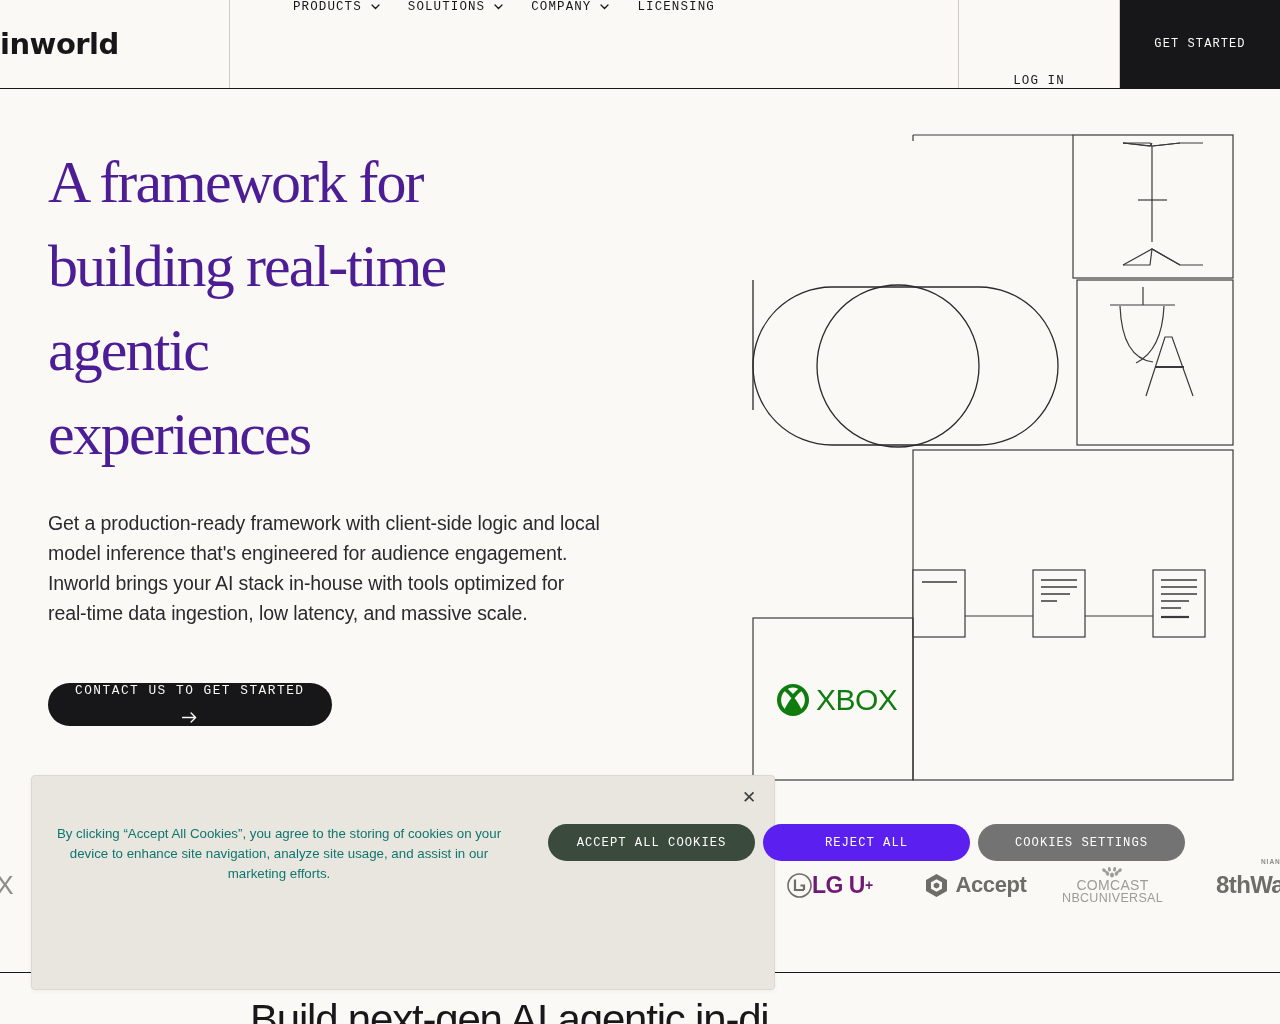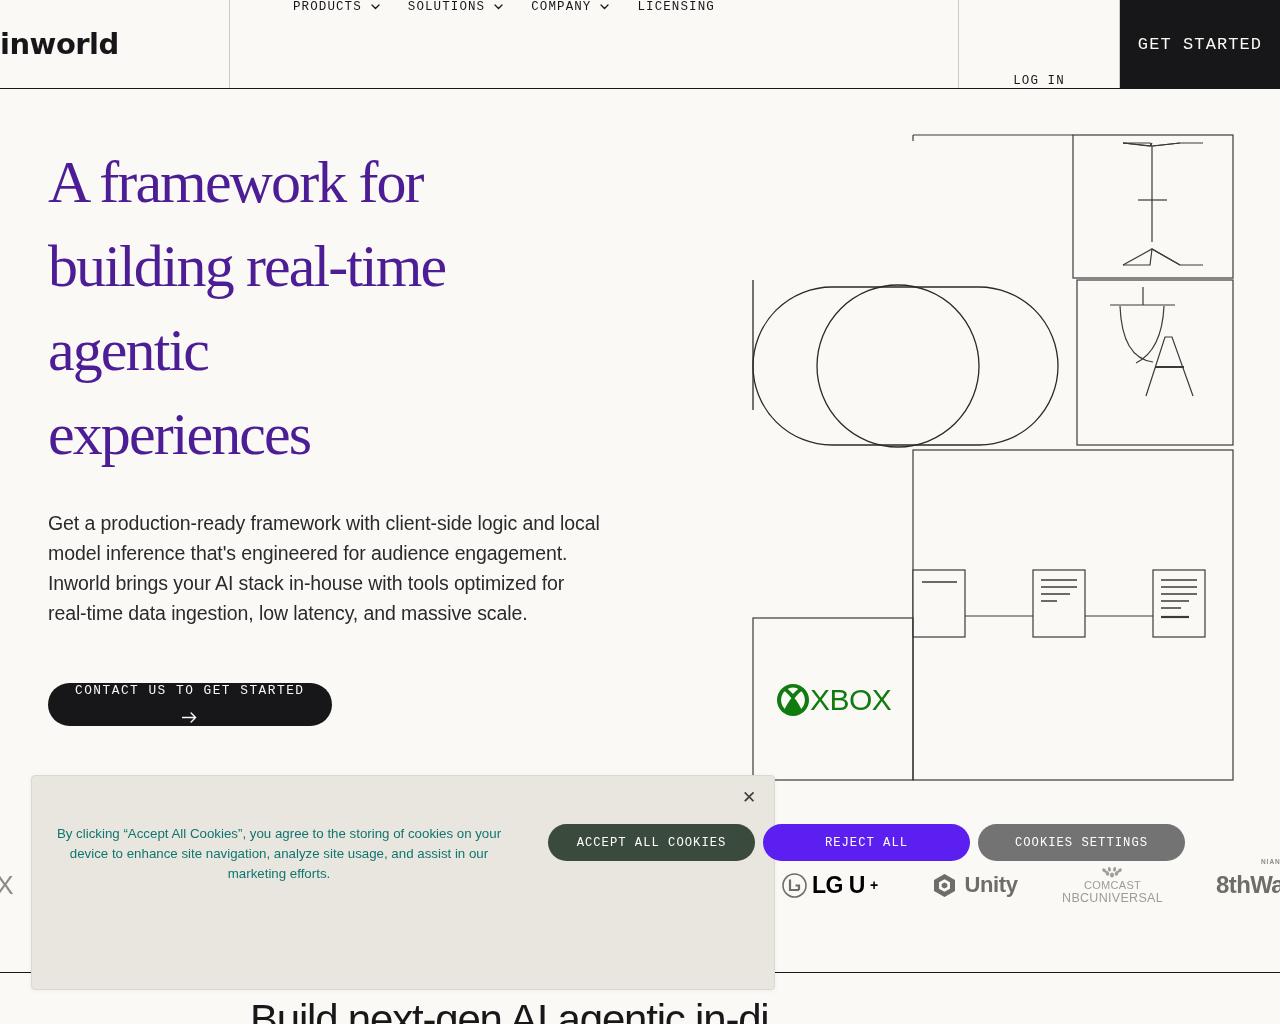--- a/index.html
+++ b/index.html
@@ -55,21 +55,21 @@
     border-right: 1px solid #cdcbc4;
     font-family: "Liberation Mono", monospace;
     font-size: 12.5px; letter-spacing: 1.1px;
     color: #17171a; cursor: pointer;
   }
   .getstarted-cell {
     width: 160px; flex: 0 0 160px;
     display: flex; align-items: center; justify-content: center;
     background: #17171a; color: #faf9f5;
     font-family: "Liberation Mono", monospace;
-    font-size: 17px; letter-spacing: 1.1px;
+    font-size: 12px; letter-spacing: 1.1px;
     cursor: pointer;
   }
 
   
   .hero-left { position: absolute; left: 48px; top: 140px; width: 600px; }
   .hero-h1 {
     font-size: 60px; line-height: 84px;
     font-weight: 400; letter-spacing: -1.9px;
     color: #4c1d95;
     font-family: Liberation Serif, serif;
@@ -92,45 +92,45 @@
   .cta .arr { font-size: 14px; line-height: 1; }
 
   
   .hero-art {
     position: absolute; left: 740px; top: 110px;
     width: 540px; height: 690px;
   }
   .hero-art svg { display: block; }
   .xbox-wrap {
     position: absolute; left: 36px; top: 573px;
-    display: flex; align-items: center; 
+    display: flex; align-items: center; gap: 6px;
   }
   .xbox-text {
     font-family: "Liberation Sans", sans-serif;
     font-size: 30px; font-weight: 400; letter-spacing: -0.5px;
     line-height: 1;
   }
 
   
   .logo-strip {
     position: absolute; left: 0; top: 845px;
     width: 1280px; height: 80px;
     display: flex; align-items: center;
   }
   .logo-slot {
     position: absolute; top: 0; height: 80px;
     display: flex; align-items: center; justify-content: center;
   }
-  .lg-logo { display: flex; align-items: center; gap: 5px; color:#000000; }
+  .lg-logo { display: flex; align-items: center; color:#701a75; }
   .lg-text { font-size: 23px; font-weight: 700; letter-spacing:-0.5px; font-family:"Liberation Sans",sans-serif;}
   .lg-plus { font-size: 14px; font-weight: 700; vertical-align: super; }
   .unity-logo { display:flex; align-items:center; gap:7px; color:#6e6d68; }
   .unity-text { font-size:22px; font-weight:700; letter-spacing:-0.4px; }
   .comcast { text-align:center; color:#9d9c97; line-height:13px; }
-  .comcast-l1 { font-size:11px; letter-spacing:0.3px; }
+  .comcast-l1 { font-size:14px; letter-spacing:0.3px; }
   .comcast-l2 { font-size:12.5px; letter-spacing:0.3px; }
   .eighth { color:#6e6d68; position:relative; }
   .eighth-main { font-size:24px; font-weight:700; letter-spacing:-0.6px; }
   .eighth-nia { position:absolute; top:-13px; right:2px; font-size:6.5px; letter-spacing:1px; color:#8d8c87; font-weight:700; }
   .cut-x { font-size: 26px; color:#8d8c87; font-weight:400; }
 
   
   .divider {
     position: absolute; left: 0; top: 972px;
     width: 1280px; height: 0;
@@ -347,21 +347,21 @@
       </span>
     </div>
 
     <div class="logo-slot" style="left:905px; width:140px;">
       <span class="unity-logo">
         <svg width="25" height="25" viewBox="0 0 25 25">
           <path d="M12.5 1 L23 7 L23 18 L12.5 24 L2 18 L2 7 Z" fill="#6e6d68"></path>
           <path d="M12.5 6.2 L18 9.3 L18 15.7 L12.5 18.8 L7 15.7 L7 9.3 Z" fill="#faf9f5"></path>
           <path d="M12.5 9.5 L15.3 11.1 L15.3 14 L12.5 15.6 L9.7 14 L9.7 11.1 Z" fill="#6e6d68"></path>
         </svg>
-        <span class="unity-text">Unity</span>
+        <span class="unity-text">Accept</span>
       </span>
     </div>
 
     <div class="logo-slot" style="left:1045px; width:135px;">
       <span class="comcast">
         <svg width="22" height="12" viewBox="0 0 22 12" style="display:block;margin:0 auto 1px;">
           <g fill="#9d9c97">
             <ellipse cx="11" cy="9" rx="2" ry="2.6"></ellipse>
             <ellipse cx="6.4" cy="7.4" rx="1.7" ry="2.5" transform="rotate(-28 6.4 7.4)"></ellipse>
             <ellipse cx="15.6" cy="7.4" rx="1.7" ry="2.5" transform="rotate(28 15.6 7.4)"></ellipse>

